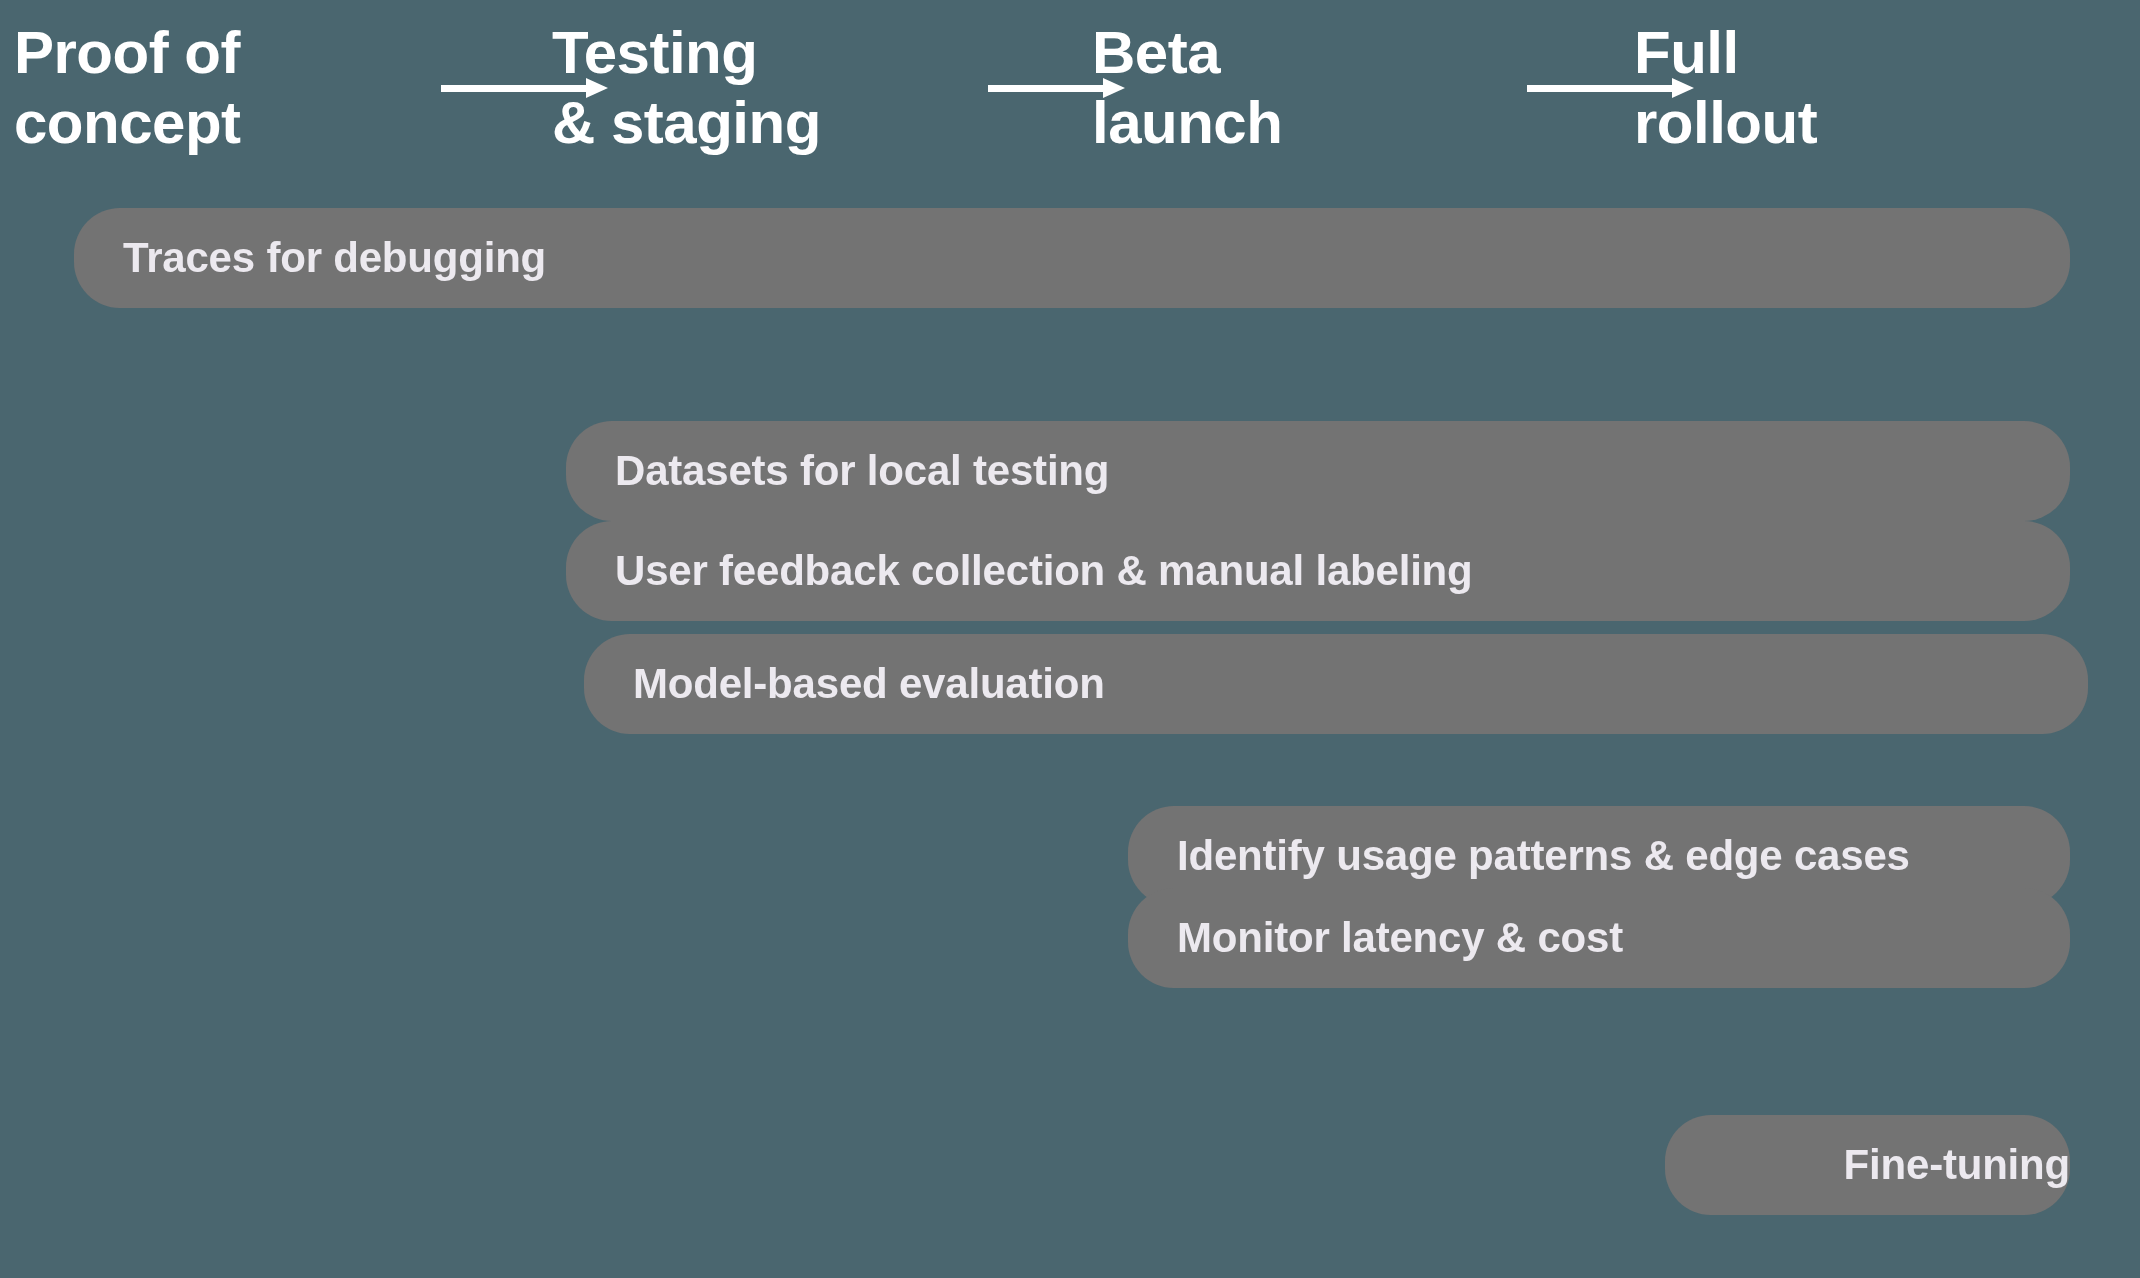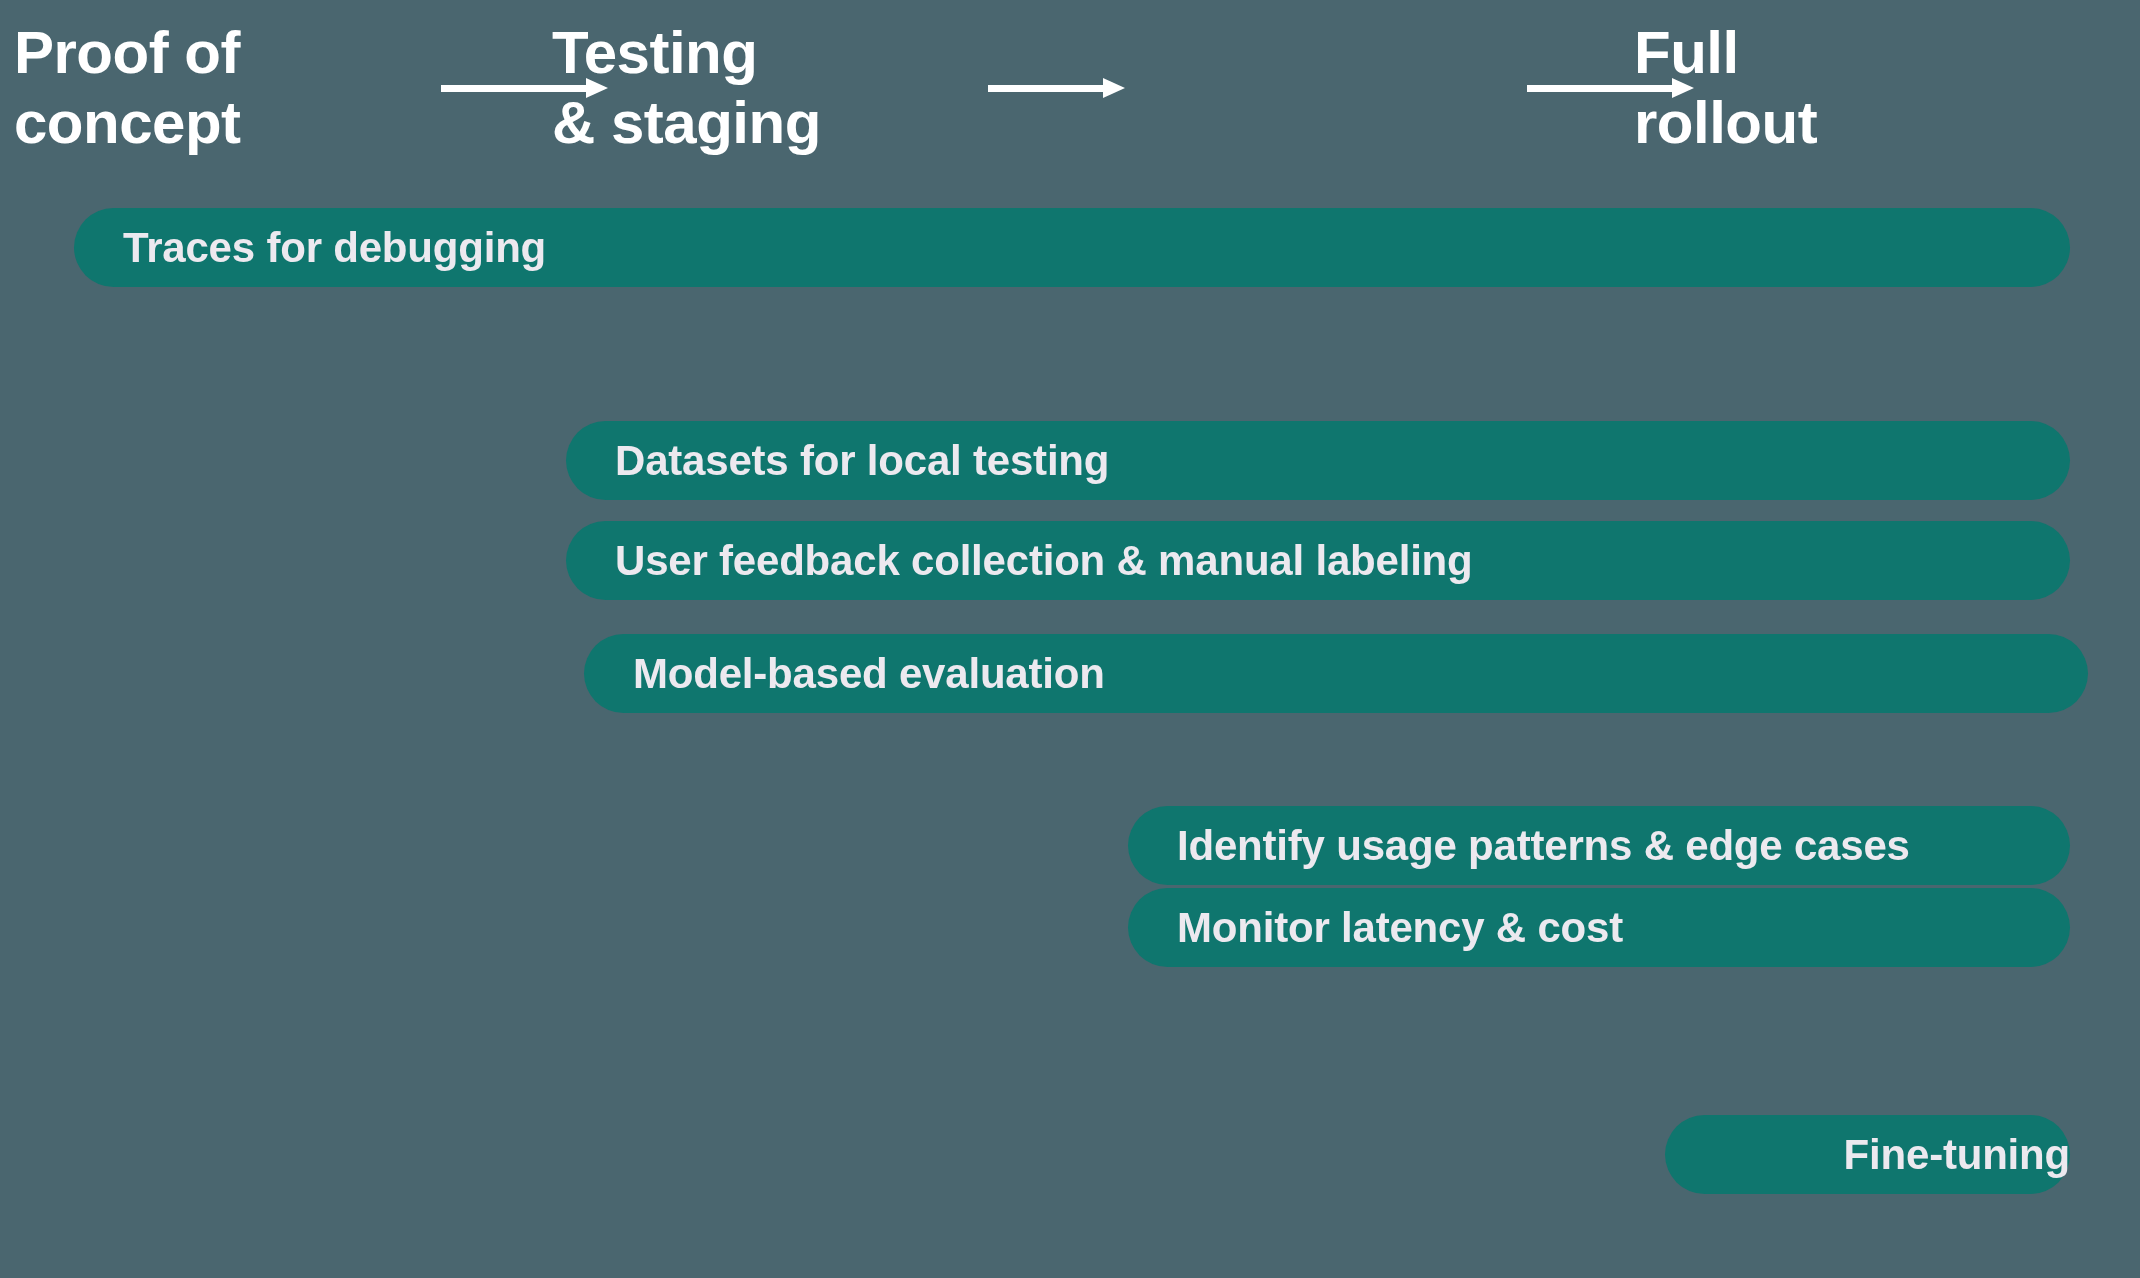--- a/index.html
+++ b/index.html
@@ -60,22 +60,22 @@
   
   #bars {
     position: absolute;
     left: 0;
     top: 0;
     width: 2140px;
     height: 1278px;
   }
   .bar {
     position: absolute;
-    height: 79px;
-    background: #0f766e;
+    height: 100px;
+    background: #737373;
     border-radius: 46px;
     display: flex;
     align-items: center;
     box-sizing: border-box;
   }
   .bar-label {
     color: #ece9ef;
     font-weight: bold;
     font-size: 42px;
     line-height: 42px;
@@ -88,20 +88,22 @@
 </head>
 <body>
 
 <div id="canvas">
 
   <div id="phase-header">
       <div class="phase" style="left: 14px; width: 460px;">Proof of
 concept</div>
       <div class="phase" style="left: 552px; width: 460px;">Testing
 &amp; staging</div>
+      <div class="phase" style="left: 1092px; width: 460px;">Beta
+launch</div>
       <div class="phase" style="left: 1634px; width: 460px;">Full
 rollout</div>
       <div class="arrow" style="left: 441px; width: 167px;">
         <div class="shaft" style="width: 147px;"></div>
         <div class="head" style="left: 145px;"></div>
       </div>
       <div class="arrow" style="left: 988px; width: 137px;">
         <div class="shaft" style="width: 117px;"></div>
         <div class="head" style="left: 115px;"></div>
       </div>

